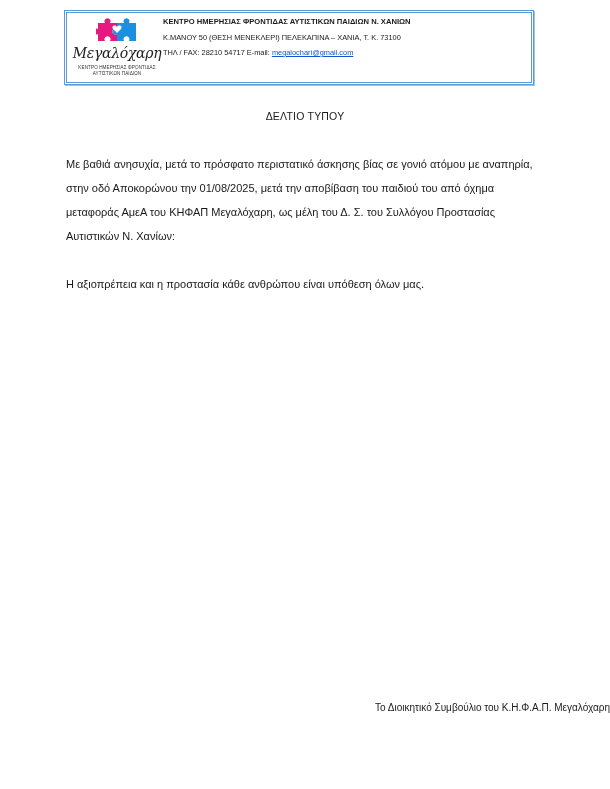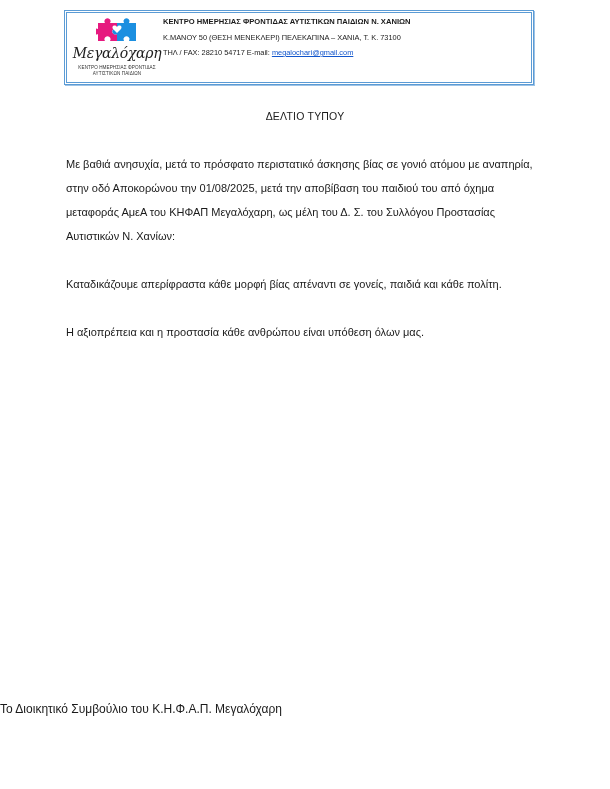--- a/index.html
+++ b/index.html
@@ -27,22 +27,22 @@
   .lh-line.bold { font-weight: bold; font-size: 7.6px; }
   .lh-email { color: #1155cc; text-decoration: underline; }
 
   .doc-title {
     position: absolute; left: 0; width: 610px; top: 110px; text-align: center;
     font-size: 10.5px; letter-spacing: 0.2px;
   }
   .body-text { position: absolute; left: 66px; width: 470px; top: 152px; }
   .para { font-size: 11px; line-height: 24px; margin: 0 0 24px 0; }
   .signature {
-    position: absolute; left: 0; width: 610px; top: 702px; text-align: left;
-    font-size: 12px;
+    position: absolute; left: 0; width: 610px; top: 702px; text-align: right;
+    font-size: 10px;
   }
 </style>
 </head>
 <body>
 
 <div class="letterhead">
   <div class="logo">
     <svg class="puzzle" viewBox="0 0 42 28">
       <g fill="#e6197f">
         <path d="M2 6 h7 a3 3 0 1 1 5 0 h7 v6 a3 3 0 1 0 0 5 v7 h-7 a3 3 0 1 0 -5 0 h-7 v-7 a3 3 0 1 1 0 -5 z"></path>
@@ -63,17 +63,16 @@
     <div class="lh-line bold">ΚΕΝΤΡΟ ΗΜΕΡΗΣΙΑΣ ΦΡΟΝΤΙΔΑΣ ΑΥΤΙΣΤΙΚΩΝ ΠΑΙΔΙΩΝ Ν. ΧΑΝΙΩΝ</div>
     <div class="lh-line">Κ.ΜΑΝΟΥ 50 (ΘΕΣΗ ΜΕΝΕΚΛΕΡΙ) ΠΕΛΕΚΑΠΙΝΑ – ΧΑΝΙΑ, Τ. Κ. 73100</div>
     <div class="lh-line"><span>ΤΗΛ / FAX: 28210 54717  E-mail: </span><span class="lh-email">megalochari@gmail.com</span></div>
   </div>
 </div>
 
 <div class="doc-title">ΔΕΛΤΙΟ ΤΥΠΟΥ</div>
 
 <div class="body-text">
   <p class="para">Με βαθιά ανησυχία, μετά το πρόσφατο περιστατικό άσκησης βίας σε γονιό ατόμου με αναπηρία, στην οδό Αποκορώνου την 01/08/2025, μετά την αποβίβαση του παιδιού του από όχημα μεταφοράς ΑμεΑ του ΚΗΦΑΠ Μεγαλόχαρη, ως μέλη του Δ. Σ. του Συλλόγου Προστασίας Αυτιστικών Ν. Χανίων:</p>
-  <p class="para">Καταδικάζουμε απερίφραστα κάθε μορφή βίας απέναντι σε γονείς, παιδιά και κάθε πολίτη.</p>
   <p class="para">Η αξιοπρέπεια και η προστασία κάθε ανθρώπου είναι υπόθεση όλων μας.</p>
 </div>
 
 <div class="signature">Το Διοικητικό Συμβούλιο του Κ.Η.Φ.Α.Π. Μεγαλόχαρη</div>
 
 </body></html>

